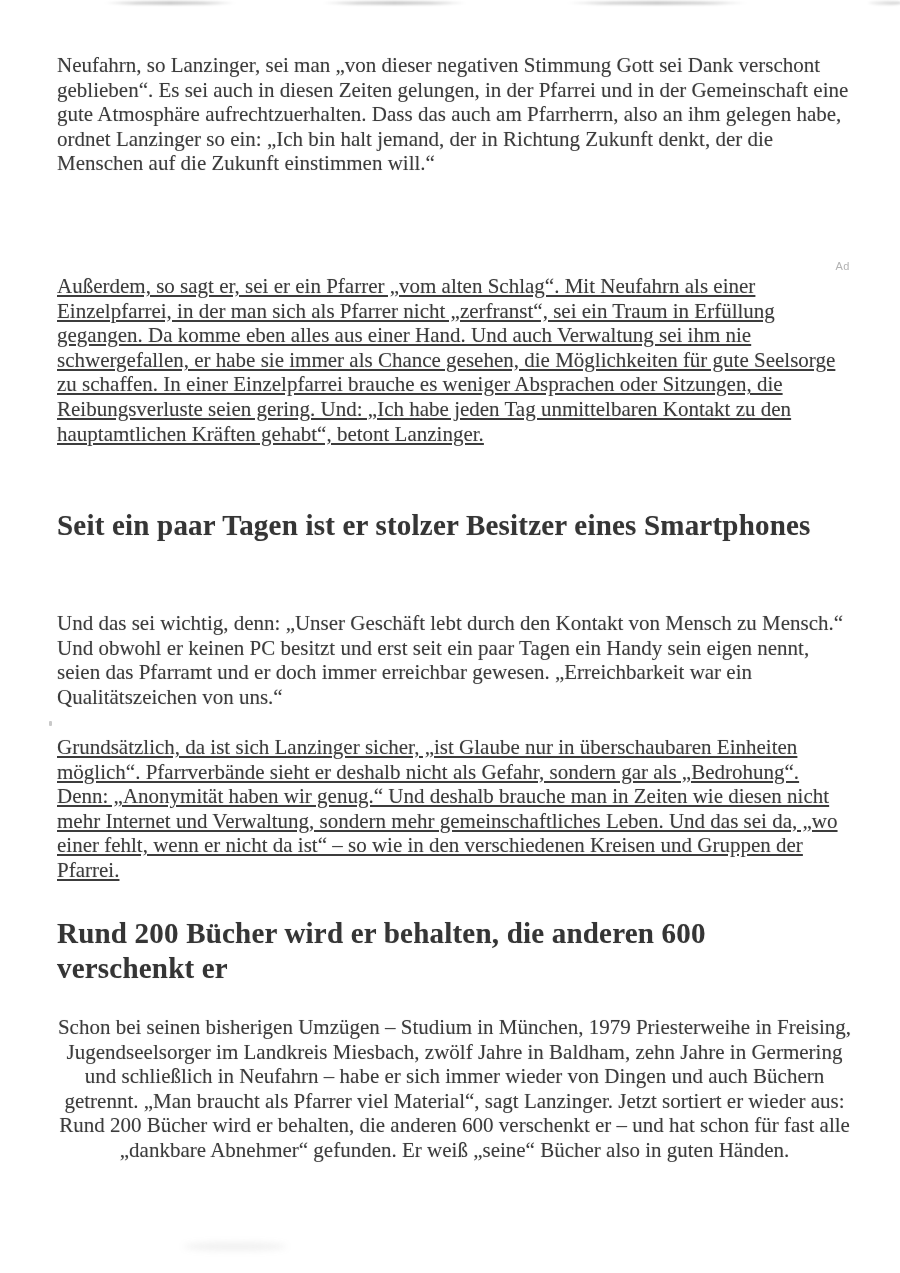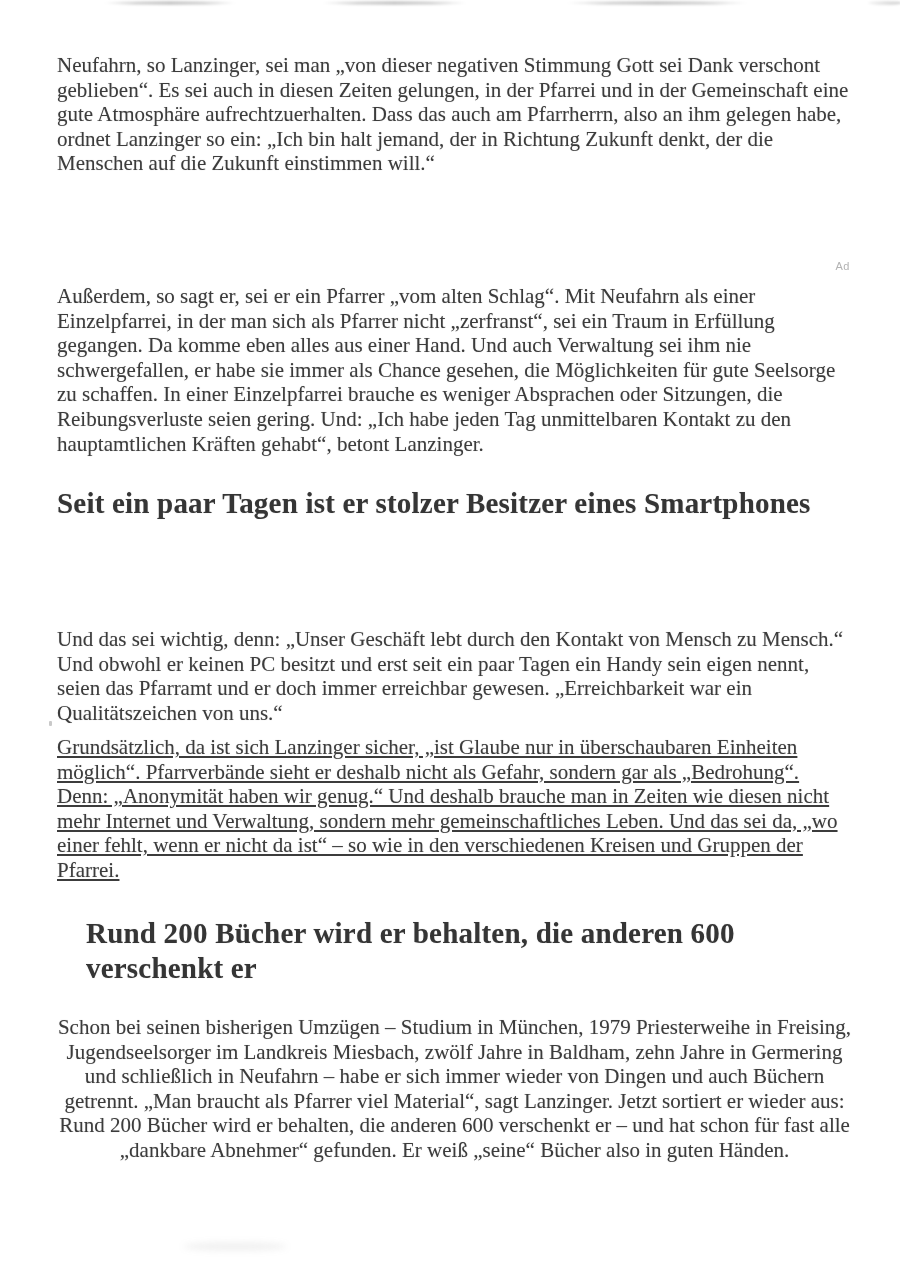--- a/index.html
+++ b/index.html
@@ -53,25 +53,25 @@
     left: 0;
     width: 793px;
     text-align: right;
   }
   .ad-label {
     font-family: "Liberation Sans", "DejaVu Sans", sans-serif;
     font-size: 11px;
     color: #b3b3b3;
     letter-spacing: 0.5px;
   }
-  .para-2 { top: 284px; }
-  .heading-1 { top: 486px; }
-  .para-3 { top: 627px; }
+  .para-2 { top: 274px; text-decoration: underline; }
+  .heading-1 { top: 508px; }
+  .para-3 { top: 611px; }
   .para-4 { top: 735px; text-decoration: underline; }
-  .heading-2 { top: 916px; margin-left: 29px; }
+  .heading-2 { top: 916px; }
   .para-5 { top: 1015px; text-align: center; }
 
   
   .smudge {
     position: absolute;
     top: 1px;
     height: 4px;
     filter: blur(1.3px);
     background: linear-gradient(to right,
       rgba(0,0,0,0) 0%,

